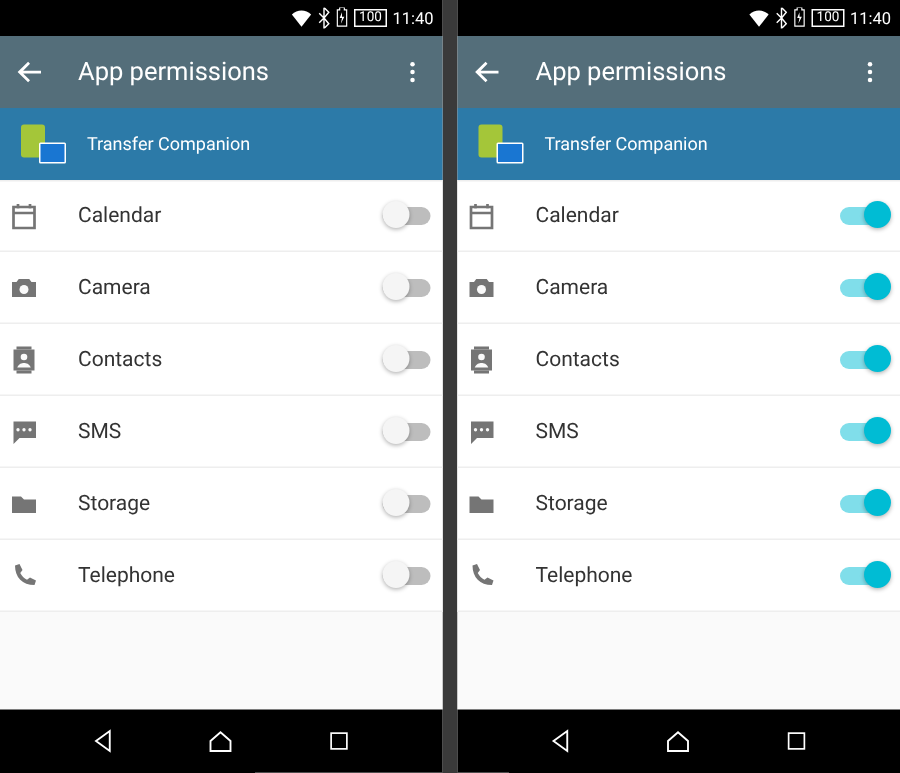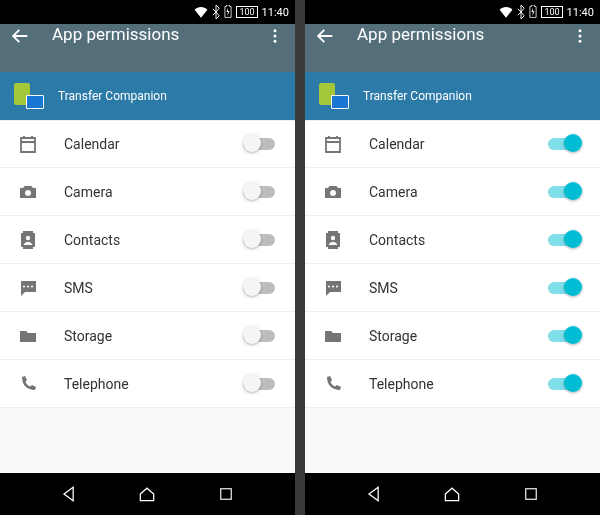--- a/index.html
+++ b/index.html
@@ -2,31 +2,31 @@
 <html><head>
   <meta charset="utf-8">
   <style>
     * { margin: 0; padding: 0; box-sizing: border-box; font-family: Roboto, Arial, sans-serif; }
     body { background: #3a3a3a; width: 600px; height: 515px; display: flex; }
     .screen { width: 295px; height: 515px; background: #fafafa; display: flex; flex-direction: column; position: relative; }
     .screen-left { margin-right: 10px; }
     .status-bar { background: #000; height: 22px; display: flex; align-items: center; justify-content: flex-end; padding: 12px 6px; gap: 4px; color: #fff; font-size: 11px; }
     .status-bar svg { fill: #fff; }
     .battery-box { display: flex; align-items: center; gap: 2px; }
-    .app-bar { background: #546e7a; height: 48px; display: flex; padding: 0 8px; color: #fff; }
+    .app-bar { background: #546e7a; height: 48px; display: flex; align-items: center; padding: 0 8px; color: #fff; }
     .back-arrow { width: 24px; height: 24px; display: flex; align-items: center; justify-content: center; cursor: pointer; }
     .app-bar-title { flex: 1; font-size: 17px; font-weight: 400; margin-left: 20px; }
     .overflow { width: 24px; height: 24px; display: flex; align-items: center; justify-content: center; cursor: pointer; }
     .app-header { background: #2c7aa8; height: 48px; display: flex; align-items: center; padding: 0 14px; color: #fff; gap: 14px; }
     .app-icon { width: 30px; height: 26px; position: relative; }
     .app-icon-android { position: absolute; left: 0; top: 0; width: 16px; height: 22px; background: #a4c639; border-radius: 2px; }
     .app-icon-pc { position: absolute; right: 0; bottom: 0; width: 18px; height: 14px; background: #1976d2; border: 1px solid #fff; border-radius: 1px; }
     .app-name { font-size: 12px; }
     .perm-list { flex: 1; background: #fafafa; }
-    .perm-item { height: 48px; display: flex; align-items: center; padding: 0 16px; border-bottom: 1px solid #eee; background: #fff; }
+    .perm-item { height: 48px; display: flex; align-items: center; padding: 0 4px; border-bottom: 1px solid #eee; background: #fff; }
     .perm-item:first-child { border-top: 1px solid #eee; }
     .perm-icon { width: 24px; height: 24px; display: flex; align-items: center; justify-content: center; margin-right: 24px; }
     .perm-icon svg { fill: #757575; width: 20px; height: 20px; }
     .perm-label { flex: 1; font-size: 14px; color: #333; }
     .toggle { width: 36px; height: 20px; position: relative; cursor: pointer; }
     .toggle-track { position: absolute; top: 4px; left: 0; width: 32px; height: 12px; background: #bdbdbd; border-radius: 6px; }
     .toggle-thumb { position: absolute; top: 0; width: 18px; height: 18px; background: #f5f5f5; border-radius: 50%; box-shadow: 0 1px 3px rgba(0,0,0,.3); }
     .toggle-off .toggle-thumb { left: 0; }
     .toggle-on .toggle-track { background: #80deea; }
     .toggle-on .toggle-thumb { left: 16px; background: #00bcd4; }

